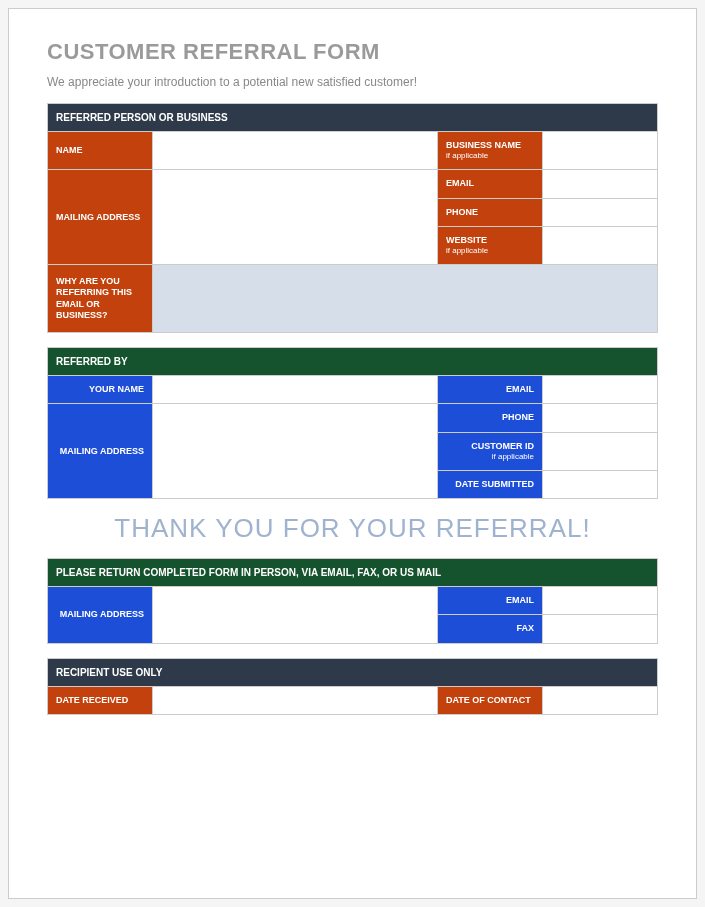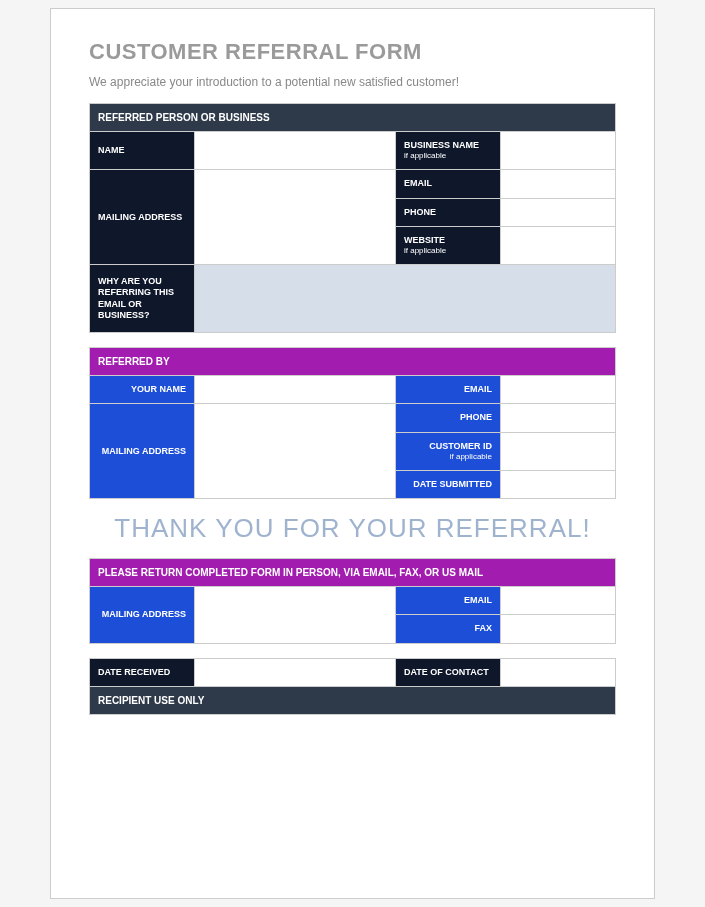--- a/index.html
+++ b/index.html
@@ -2,21 +2,21 @@
 <html><head>
 <meta charset="utf-8">
 <style>
   * { box-sizing: border-box; margin: 0; padding: 0; }
   body {
     background: #f5f5f5;
     font-family: "Century Gothic", "Trebuchet MS", Arial, sans-serif;
     padding: 8px;
   }
   .page {
-    width: 605px;
+    width: 689px;
     height: 891px;
     background: #fff;
     border: 1px solid #ccc;
     margin: 0 auto;
     padding: 30px 38px 20px 38px;
   }
   .title {
     font-size: 22px;
     font-weight: bold;
     letter-spacing: 0.5px;
@@ -33,22 +33,22 @@
     border-collapse: collapse;
     table-layout: fixed;
     margin-bottom: 14px;
   }
   table.section td {
     border: 1px solid #ccc;
     vertical-align: middle;
     padding: 8px;
   }
   .hdr-dark-blue { background: #2e3a4a; color: #fff; font-weight: bold; font-size: 10px; padding: 5px 8px; }
-  .hdr-dark-gray { background: #a21caf; color: #fff; font-weight: bold; font-size: 10px; padding: 5px 8px; }
-  .lbl-blue { background: #0f172a; color: #fff; font-weight: bold; font-size: 9px; padding: 6px 8px; line-height: 1.25; }
+  .hdr-dark-gray { background: #14532d; color: #fff; font-weight: bold; font-size: 10px; padding: 5px 8px; }
+  .lbl-blue { background: #c2410c; color: #fff; font-weight: bold; font-size: 9px; padding: 6px 8px; line-height: 1.25; }
   .lbl-gray { background: #1d4ed8; color: #fff; font-weight: bold; font-size: 9px; padding: 6px 8px; line-height: 1.25; text-align: right; }
   .sublab { font-weight: normal; font-size: 8px; display: block; }
   .val { background: #fff; height: 24px; }
   .val-tall { background: #fff; }
   .reason-box { background: #d6deea; }
   .gray-box { background: #d9d9d9; }
   .thanks {
     text-align: center;
     font-size: 26px;
     font-weight: normal;
@@ -174,24 +174,24 @@
 
   <table class="section">
     <colgroup>
       <col style="width:105px">
         <col>
         <col style="width:105px">
         <col style="width:115px">
     </colgroup>
     <tbody>
         <tr>
+          <td colspan="4" class="hdr-dark-blue">RECIPIENT USE ONLY</td>
+        </tr>
+    <tr>
       <td class="lbl-blue">DATE RECEIVED</td>
       <td class="val"></td>
       <td class="lbl-blue">DATE OF CONTACT</td>
       <td class="val"></td>
     </tr>
-    <tr>
-          <td colspan="4" class="hdr-dark-blue">RECIPIENT USE ONLY</td>
-        </tr>
   </tbody>
     </table>
 
 </div>
 
 </body></html>

